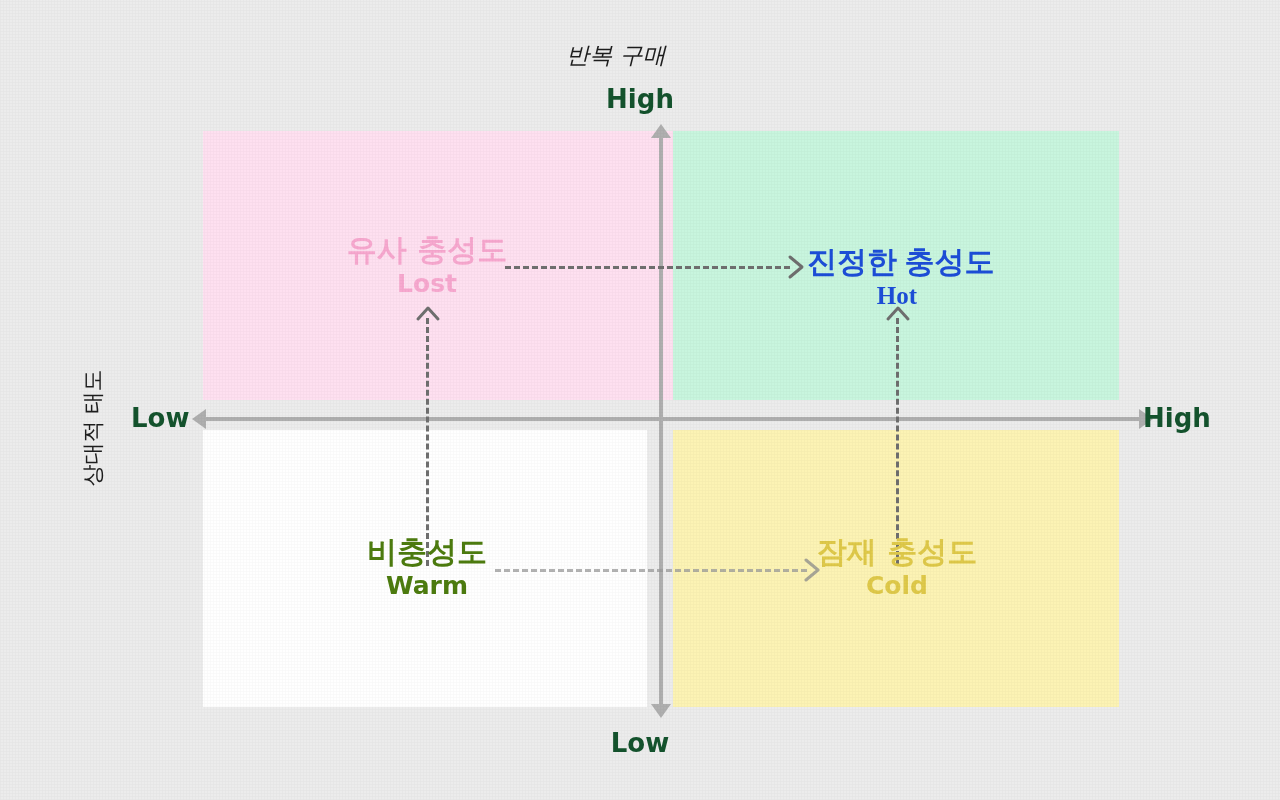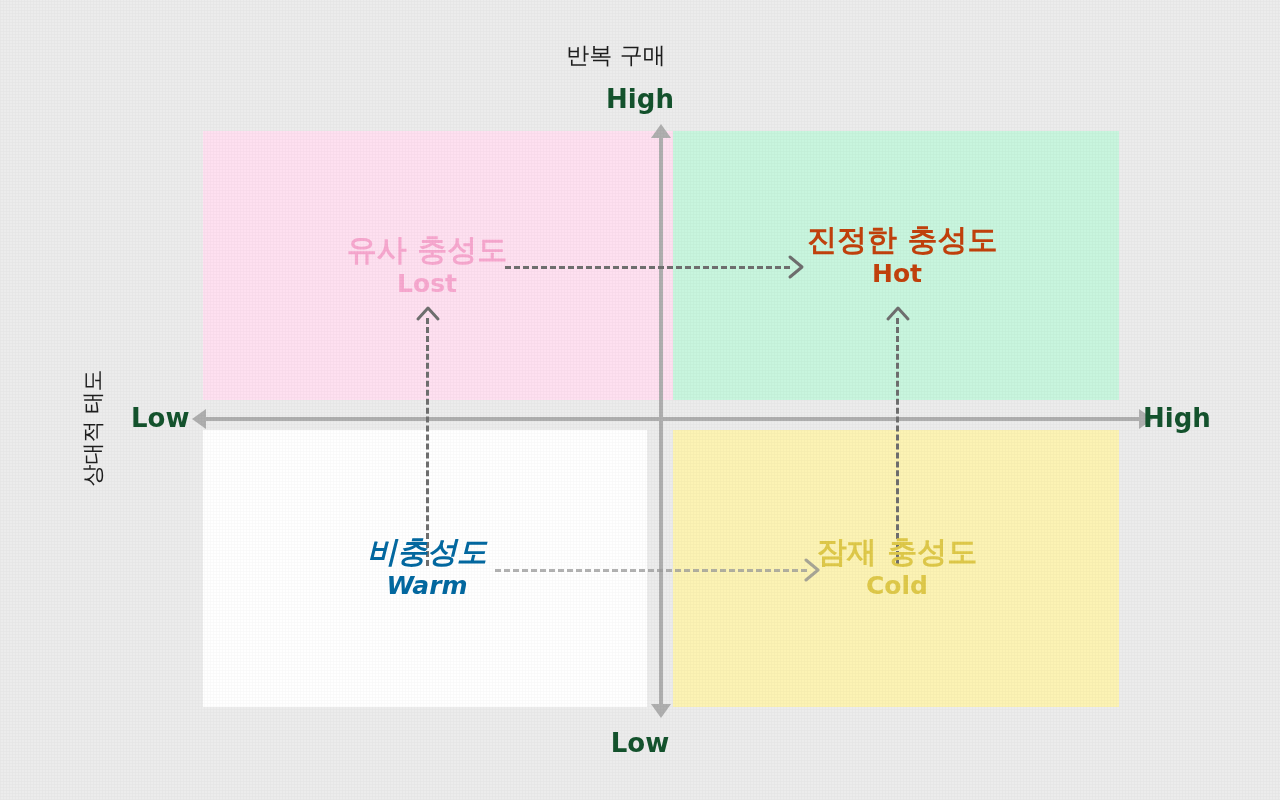--- a/index.html
+++ b/index.html
@@ -52,22 +52,22 @@
     position: absolute;
     text-align: center;
     font-weight: bold;
     line-height: 1.22;
     white-space: nowrap;
   }
   .quad-label .ko { font-size: 30px; display: block; }
   .quad-label .en { font-size: 25px; display: block; }
 
   .lbl-warm { left: 337px; top: 232px; width: 180px; color: #F7A8CF; }
-  .lbl-hot  { left: 807px; top: 222px; width: 180px; color: #c2410c; }
-  .lbl-lost { left: 337px; top: 534px; width: 180px; color: #0369a1; font-style: italic; }
+  .lbl-hot  { left: 807px; top: 244px; width: 180px; color: #1d4ed8; font-family: Liberation Serif, serif; }
+  .lbl-lost { left: 337px; top: 534px; width: 180px; color: #4d7c0f; }
   .lbl-cold { left: 807px; top: 534px; width: 180px; color: #DFC94A; text-align: center; }
 
   
   .axis-line {
     position: absolute;
     background: #AFAFAF;
   }
   .axis-h {
     left: 204px; top: 417px;
     width: 941px; height: 4px;
@@ -111,20 +111,21 @@
     font-weight: bold;
     color: #14532d;
     white-space: nowrap;
   }
   .cap-top-ko {
     left: 0; top: 40px; width: 1232px;
     text-align: center;
     font-size: 23px;
     font-weight: normal;
     color: #1d1d1d;
+    font-style: italic;
   }
   .cap-top-en {
     left: 0; top: 84px; width: 1280px;
     text-align: center;
     font-size: 26px;
   }
   .cap-bottom-en {
     left: 0; top: 728px; width: 1280px;
     text-align: center;
     font-size: 26px;

